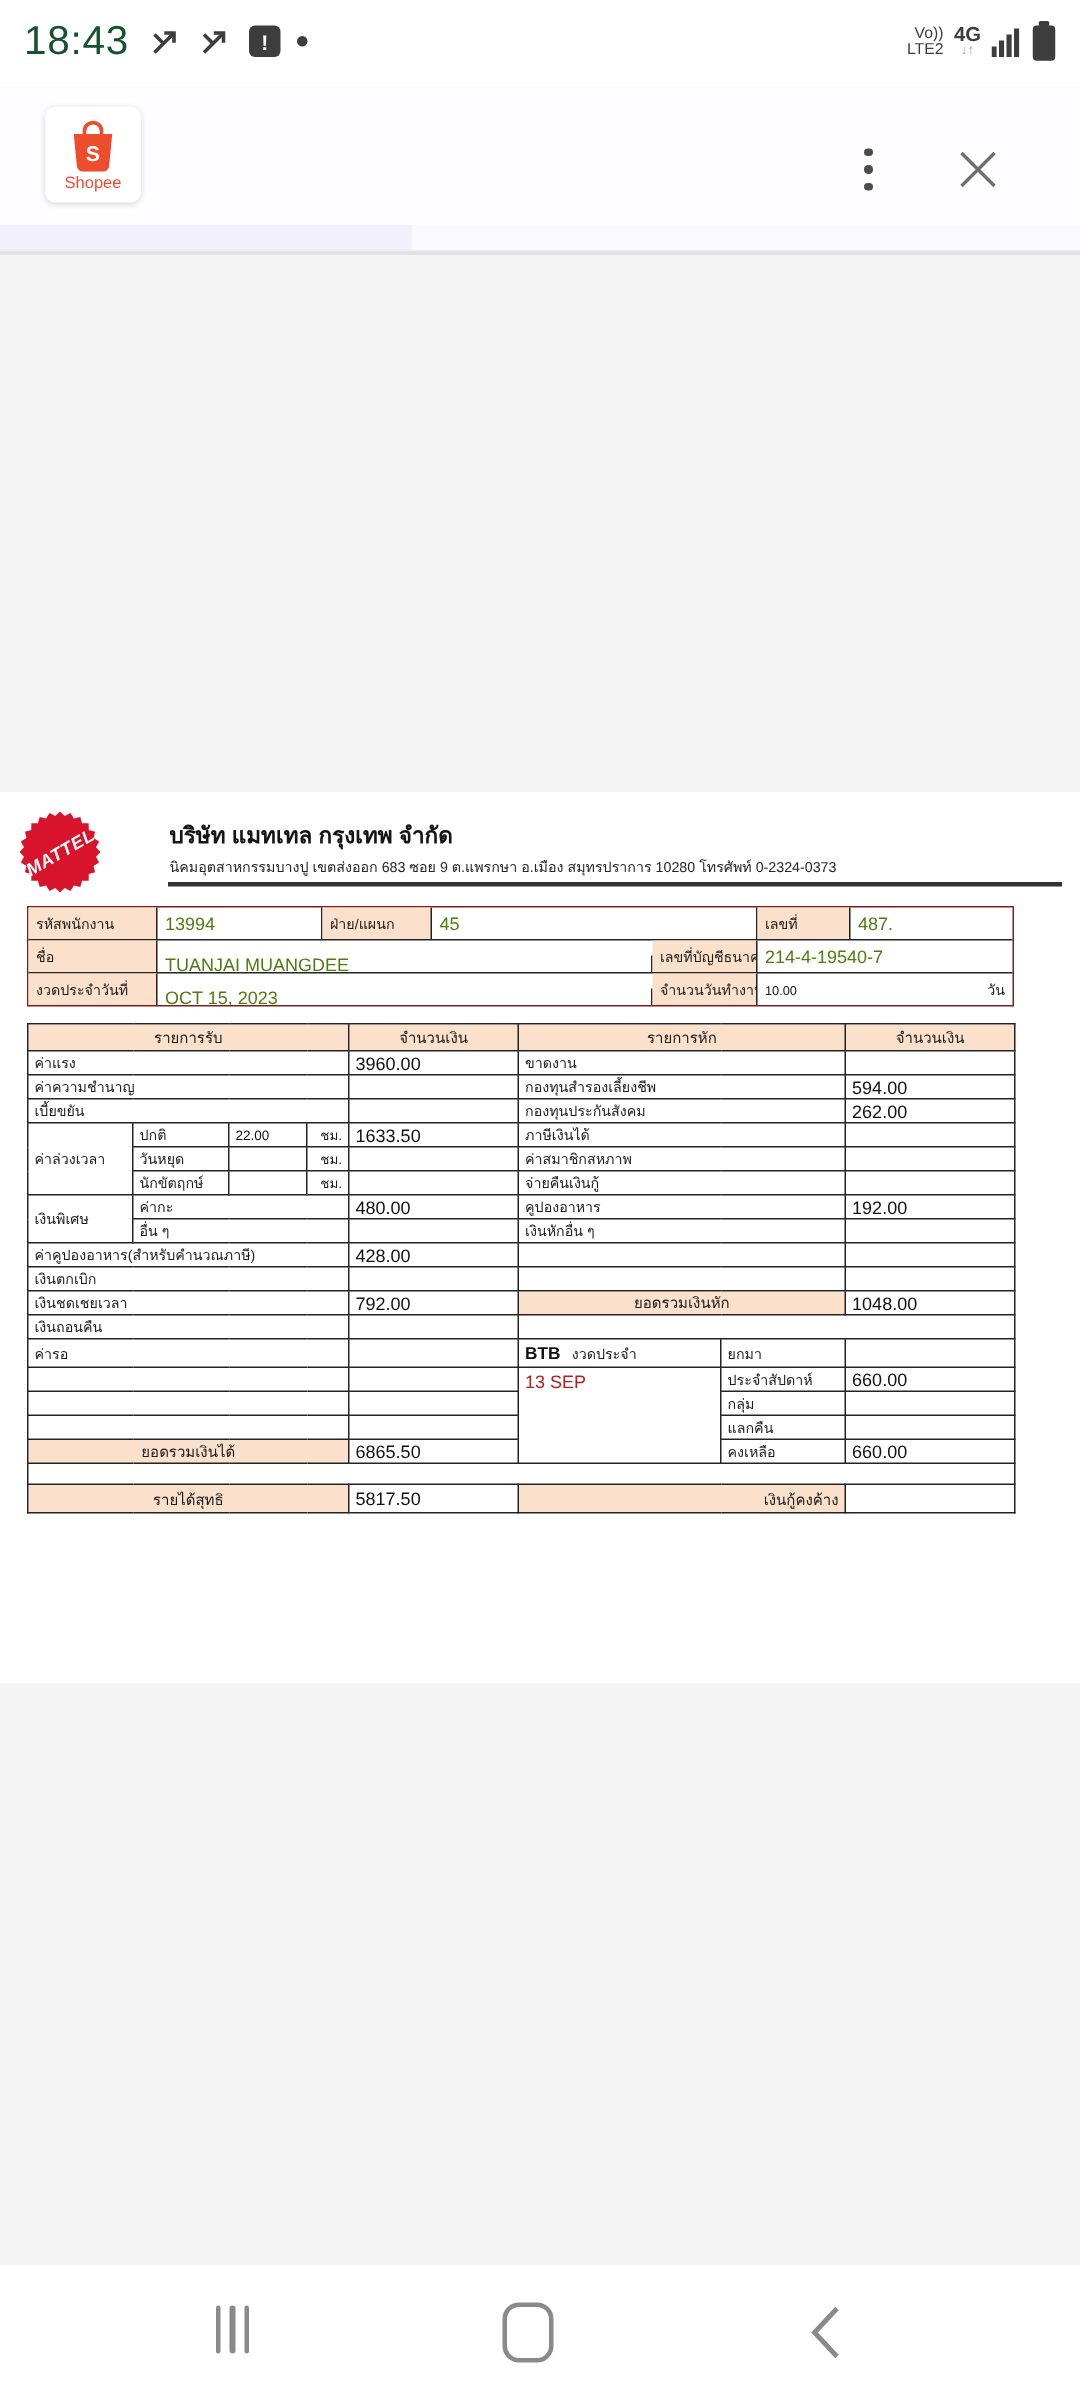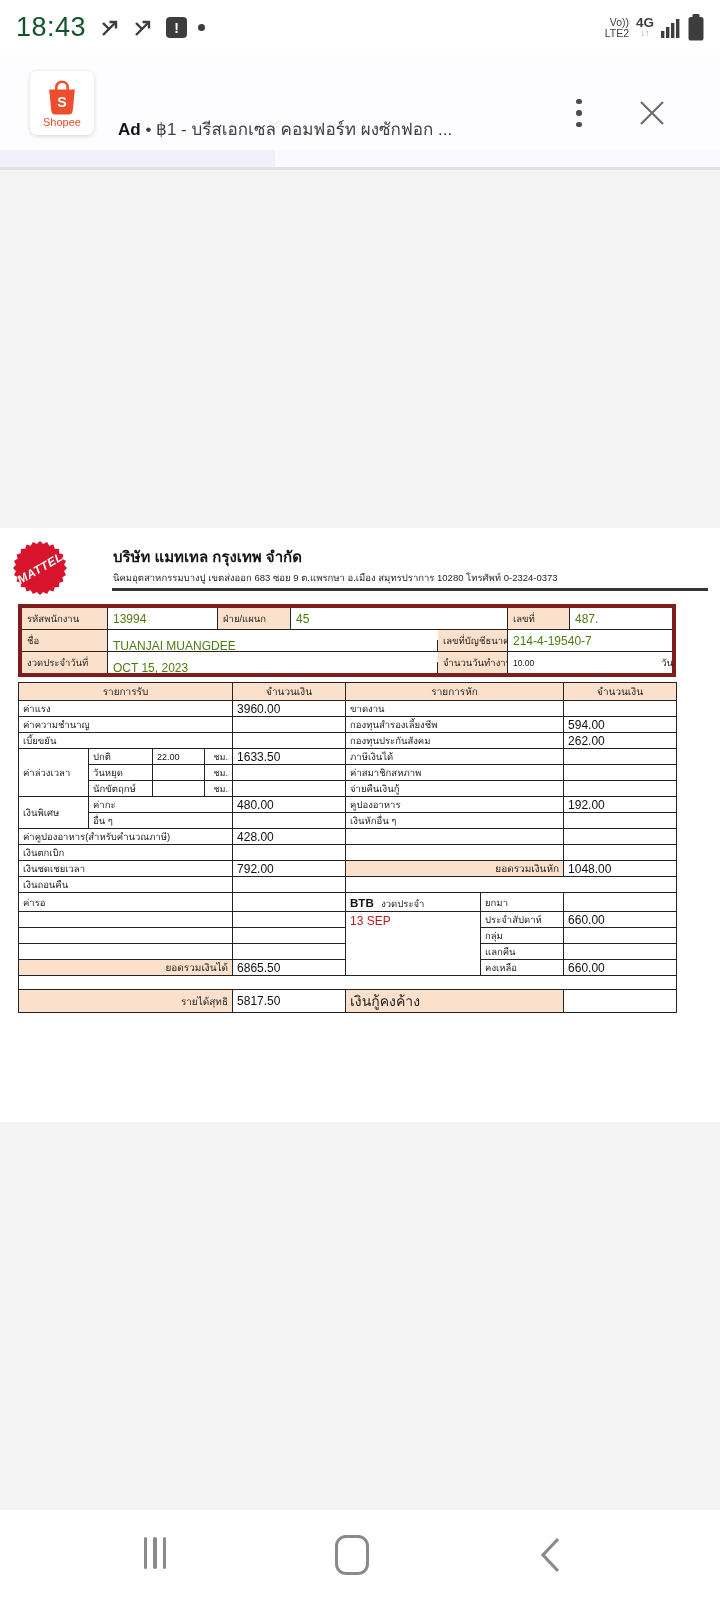--- a/index.html
+++ b/index.html
@@ -44,21 +44,21 @@
   
   .document{position:absolute;top:528px;left:0;width:720px;height:594px;background:#ffffff;}
   .mattel-logo{position:absolute;left:13px;top:13px;width:54px;height:54px;}
   .mattel-logo text{fill:#fff;font-size:11px;font-weight:bold;font-style:italic;letter-spacing:.5px;}
   .company-name{position:absolute;left:113px;top:17px;font-size:15px;font-weight:bold;color:#151515;}
   .company-address{position:absolute;left:113px;top:42px;font-size:9.5px;color:#262626;
       width:600px;white-space:nowrap;overflow:hidden;}
   .header-rule{position:absolute;left:112px;top:60px;width:596px;height:2.5px;background:#333;}
 
   
-  .info-table{position:absolute;left:18px;top:76px;width:658px;border:4px solid #7f1d1d;
+  .info-table{position:absolute;left:18px;top:76px;width:658px;border:1px solid #7f1d1d;
       box-sizing:border-box;}
   .irow{display:flex;height:21px;border-bottom:1px solid #232323;}
   .irow:last-child{border-bottom:none;}
   .icell{border-right:1px solid #232323;box-sizing:border-box;display:flex;align-items:center;
       padding:0 5px;overflow:hidden;white-space:nowrap;}
   .icell.last{border-right:none;}
   .peach{background:#fbe0cc;}
   .ilbl{font-size:9.5px;color:#1c1c1c;}
   .ival{font-size:12px;color:#4d7c0f;text-align:right;}
   .ival-sm{font-size:8.5px;color:#111;}
@@ -70,22 +70,22 @@
   
   .pay-table{position:absolute;left:18px;top:154px;border-collapse:collapse;table-layout:fixed;
       width:658px;}
   .pay-table td{border:1px solid #232323;padding:0 4px;height:15px;overflow:hidden;
       white-space:nowrap;vertical-align:middle;}
   .pay-table td.hd{background:#fbe0cc;text-align:center;font-size:10px;color:#1c1c1c;height:17px;}
   .pay-table td.lbl{font-size:9.5px;color:#1c1c1c;}
   .pay-table td.amt{font-size:12px;color:#111;}
   .pay-table td.amt-sm{font-size:9px;color:#111;}
   .pay-table td.unit{font-size:9px;color:#1c1c1c;text-align:right;}
-  .pay-table td.peach-c{background:#fbe0cc;text-align:right;font-size:10px;color:#1c1c1c;}
-  .pay-table td.peach-l{background:#fbe0cc;font-size:14px;color:#1c1c1c;}
+  .pay-table td.peach-c{background:#fbe0cc;text-align:center;font-size:10px;color:#1c1c1c;}
+  .pay-table td.peach-l{background:#fbe0cc;font-size:10px;color:#1c1c1c;text-align:right;}
   .pay-table td.btb-date{vertical-align:top;font-size:12px;color:#b91c1c;padding-top:2px;}
   .pay-table tr.spacer td{height:13px;border-left:1px solid #232323;border-right:1px solid #232323;}
   .pay-table tr.netrow td{height:18px;}
   .btb-pre{font-size:11.5px;font-weight:bold;color:#111;}
   .btb-suf{font-size:9.5px;color:#1c1c1c;margin-left:3px;}
 
   
   .nav-bar{position:absolute;top:1510px;left:0;width:720px;height:90px;background:#ffffff;}
   .nav-recents{position:absolute;left:144px;top:27px;display:flex;gap:6px;cursor:pointer;}
   .nav-recents i{width:3.3px;height:32px;background:#8a8a8a;border-radius:2px;}
@@ -145,25 +145,20 @@
 
     <div class="shopee-card">
       <svg width="36" height="38" viewBox="0 0 36 40">
         <path d="M12 13 v-3 c0-8 12-8 12 0 v3" stroke="#ee4d2d" stroke-width="2.6" fill="none"></path>
         <path d="M4.5 12 h27 l-2.2 22.5 a4.2 4.2 0 0 1 -4.2 3.8 h-14.2 a4.2 4.2 0 0 1 -4.2 -3.8 Z" fill="#ee4d2d"></path>
         <text x="18" y="31" text-anchor="middle" fill="#ffffff" font-size="15" font-weight="bold" font-family="Liberation Sans, sans-serif">S</text>
       </svg>
       <span class="shopee-caption">Shopee</span>
     </div>
 
-    <div class="ad-sub">
-      <b>Ad</b>
-      <span>•</span>
-      <span>฿1 - บรีสเอกเซล คอมฟอร์ท ผงซักฟอก ...</span>
-    </div>
 
     <div class="menu-dots">
       <i></i>
         <i></i>
         <i></i>
     </div>
     <div class="close-x">
       <svg width="32" height="32" viewBox="0 0 32 32">
         <path d="M5 5 L27 27 M27 5 L5 27" stroke="#6e6e6e" stroke-width="2.2" fill="none"></path>
       </svg>

